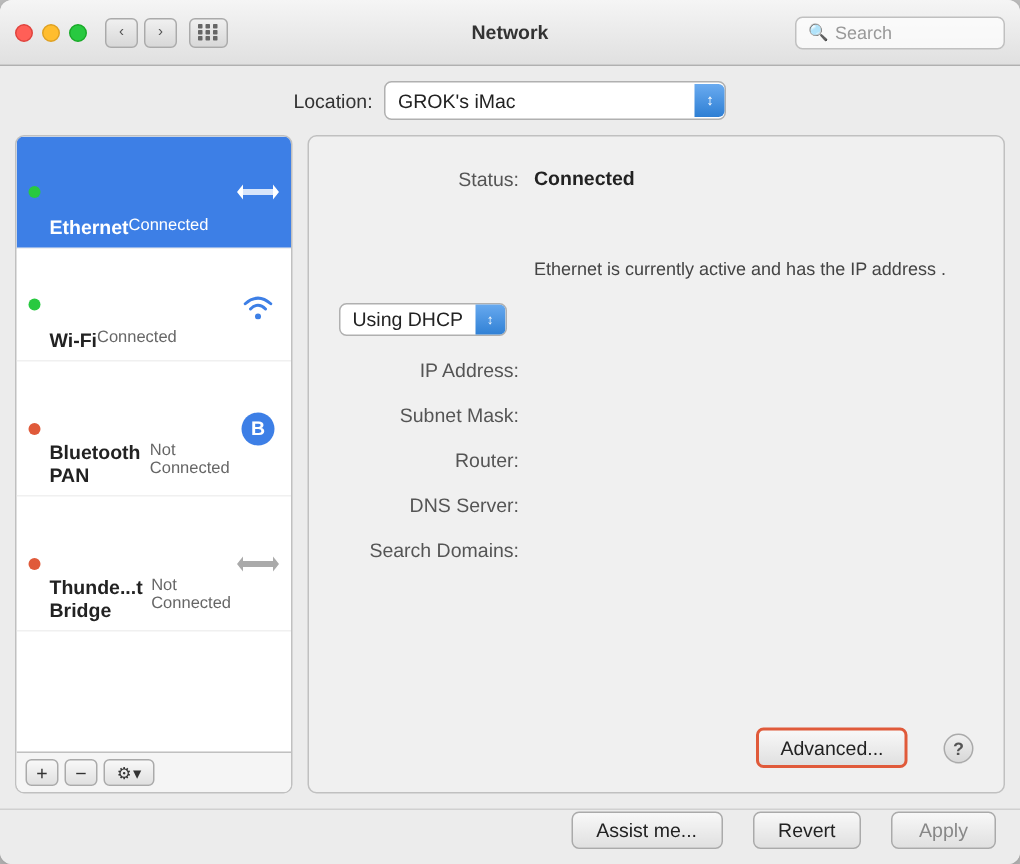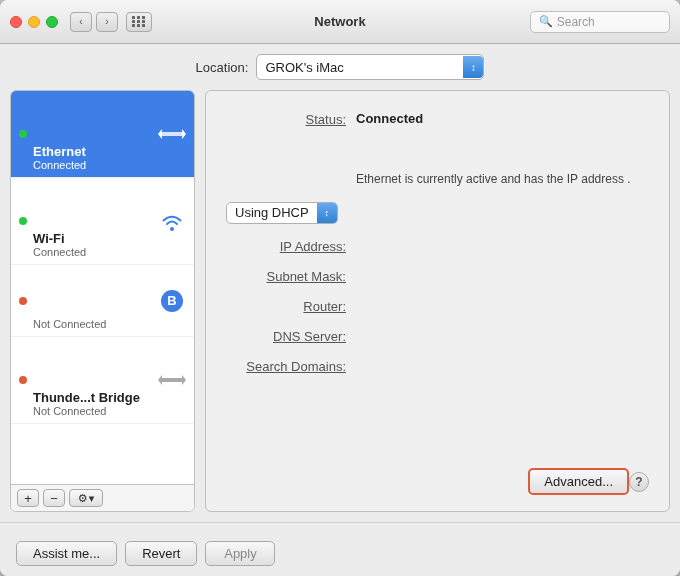--- a/index.html
+++ b/index.html
@@ -197,21 +197,21 @@
     .sidebar-item .status-dot {
       width: 8px;
       height: 8px;
       border-radius: 50%;
       flex-shrink: 0;
       margin-right: 6px;
     }
     .sidebar-item-text {
       flex: 1;
       display: flex;
-      flex-direction: column;
+      flex-direction: row;
       margin-top: 47px;
     }
     .sidebar-item-name {
       font-size: 13px;
       font-weight: 600;
       color: #222;
     }
     .sidebar-item.active .sidebar-item-name,
     .sidebar-item.active .sidebar-item-status {
       color: white;
@@ -284,21 +284,20 @@
       margin-bottom: 14px;
     }
     .field-label {
       width: 130px;
       text-align: right;
       font-size: 13px;
       color: #555;
       padding-right: 10px;
       padding-top: 1px;
       flex-shrink: 0;
-      text-decoration: underline;
     }
     .field-value {
       flex: 1;
       font-size: 13px;
       color: #222;
     }
     .field-value.bold {
       font-weight: 700;
     }
     .field-value.sub {
@@ -335,21 +334,21 @@
       justify-content: center;
       color: white;
       font-size: 9px;
       flex-shrink: 0;
     }
     
     .advanced-row {
       display: flex;
       justify-content: flex-end;
       align-items: center;
-      gap: 0;
+      gap: 24px;
       margin-top: 10px;
     }
     .advanced-btn {
       background: linear-gradient(to bottom, #f8f8f8, #e0e0e0);
       border: 2px solid #e05a3a;
       border-radius: 5px;
       padding: 4px 14px;
       font-size: 13px;
       color: #222;
       cursor: pointer;
@@ -365,24 +364,25 @@
       justify-content: center;
       font-size: 12px;
       font-weight: bold;
       color: #555;
       cursor: pointer;
     }
     
     .bottom-bar {
       display: flex;
       align-items: center;
-      padding: 18px 16px 10px 16px;
+      justify-content: flex-end;
+      padding: 1px 16px 10px 16px;
       background: #ececec;
       border-top: 1px solid #d0d0d0;
-      gap: 8px;
+      gap: 20px;
       flex-shrink: 0;
     }
     .bottom-btn {
       background: linear-gradient(to bottom, #f8f8f8, #e0e0e0);
       border: 1px solid #aaa;
       border-radius: 5px;
       padding: 4px 16px;
       font-size: 13px;
       color: #222;
       cursor: pointer;
@@ -481,20 +481,21 @@
               <circle cx="12" cy="18" r="2" fill="#3d7fe6"></circle>
               <path d="M7 13 Q12 8 17 13" stroke="#3d7fe6" stroke-width="2" fill="none" stroke-linecap="round"></path>
               <path d="M3.5 9.5 Q12 2 20.5 9.5" stroke="#3d7fe6" stroke-width="2" fill="none" stroke-linecap="round"></path>
             </svg>
           </div>
         </div>
 
         <div class="sidebar-item">
           <div class="status-dot" style="background:#e05a3a;"></div>
           <div class="sidebar-item-text">
+            <span class="sidebar-item-name">Bluetooth PAN</span>
             <span class="sidebar-item-status">Not Connected</span>
           </div>
           <div class="sidebar-item-icon">
             <div class="bt-circle">B</div>
           </div>
         </div>
 
         <div class="sidebar-item">
           <div class="status-dot" style="background:#e05a3a;"></div>
           <div class="sidebar-item-text">

